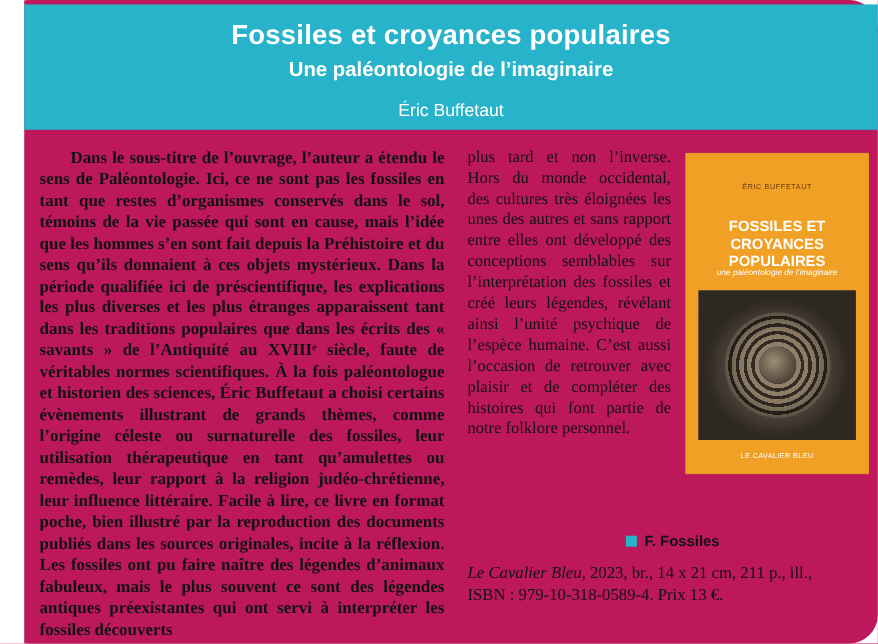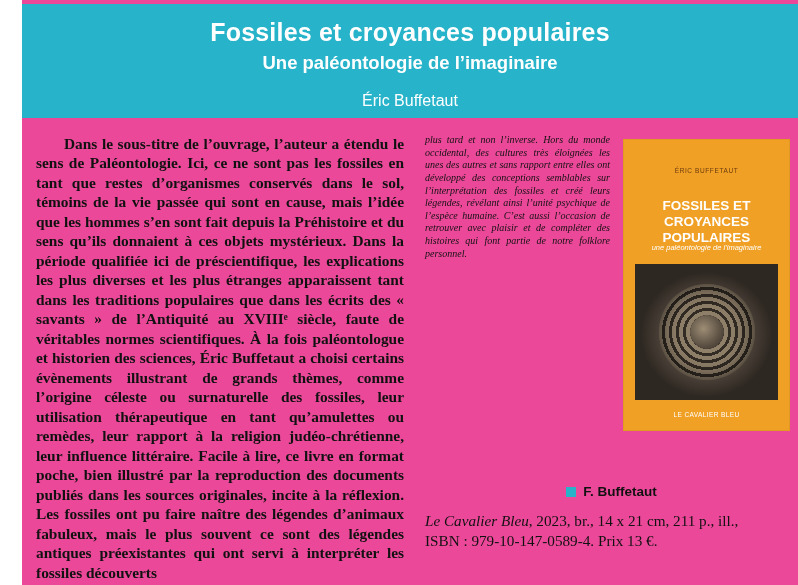--- a/index.html
+++ b/index.html
@@ -11,21 +11,22 @@
     height: 585px;
     background: #ffffff;
     font-family: "Liberation Serif", serif;
     overflow: hidden;
   }
   .page {
     position: relative;
     width: 798px;
     height: 585px;
     box-sizing: border-box;
-    background: #ec4899;
+    background: #be185d;
+    border-radius: 26px;
   }
   .left-rail {
     position: absolute;
     left: 0;
     top: 0;
     width: 22px;
     height: 585px;
     background: #ffffff;
   }
   .header {
@@ -82,26 +83,25 @@
   }
   .col-left p {
     margin: 0;
     text-indent: 28px;
   }
   .col-right {
     position: absolute;
     left: 403px;
     top: 8px;
     width: 185px;
-    font-size: 10px;
+    font-size: 15px;
     line-height: 1.265;
     text-align: justify;
     color: #111111;
     hyphens: auto;
-    font-style: italic;
   }
   .col-right p {
     margin: 0;
   }
   .credit {
     position: absolute;
     left: 403px;
     top: 358px;
     width: 373px;
     font-family: "Liberation Sans", sans-serif;
@@ -256,22 +256,22 @@
 
     <div class="cover">
       <div class="cov-author">Éric BUFFETAUT</div>
       <div class="cov-title">FOSSILES ET CROYANCES POPULAIRES</div>
       <div class="cov-sub">une paléontologie de l’imaginaire</div>
       <div class="cov-img"></div>
       <div class="cov-pub">LE CAVALIER BLEU</div>
     </div>
 
     <div class="credit">
-      <span class="bullet"></span><span>F. Buffetaut</span>
+      <span class="bullet"></span><span>F. Fossiles</span>
     </div>
 
     <div class="refline">
       <span class="it">Le Cavalier Bleu</span><span>, 2023, br., 14 x 21 cm, 211 p., ill.,</span><br>
-      <span>ISBN : 979-10-147-0589-4. Prix 13 €.</span>
+      <span>ISBN : 979-10-318-0589-4. Prix 13 €.</span>
     </div>
 
   </div>
 </div>
 
 </body></html>

